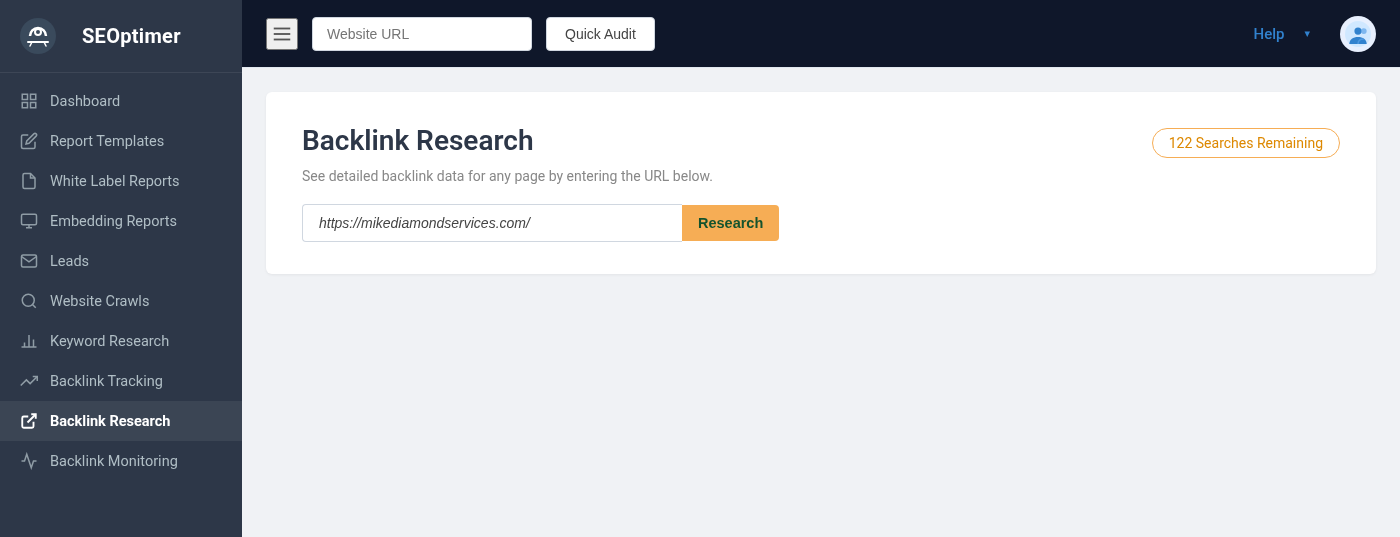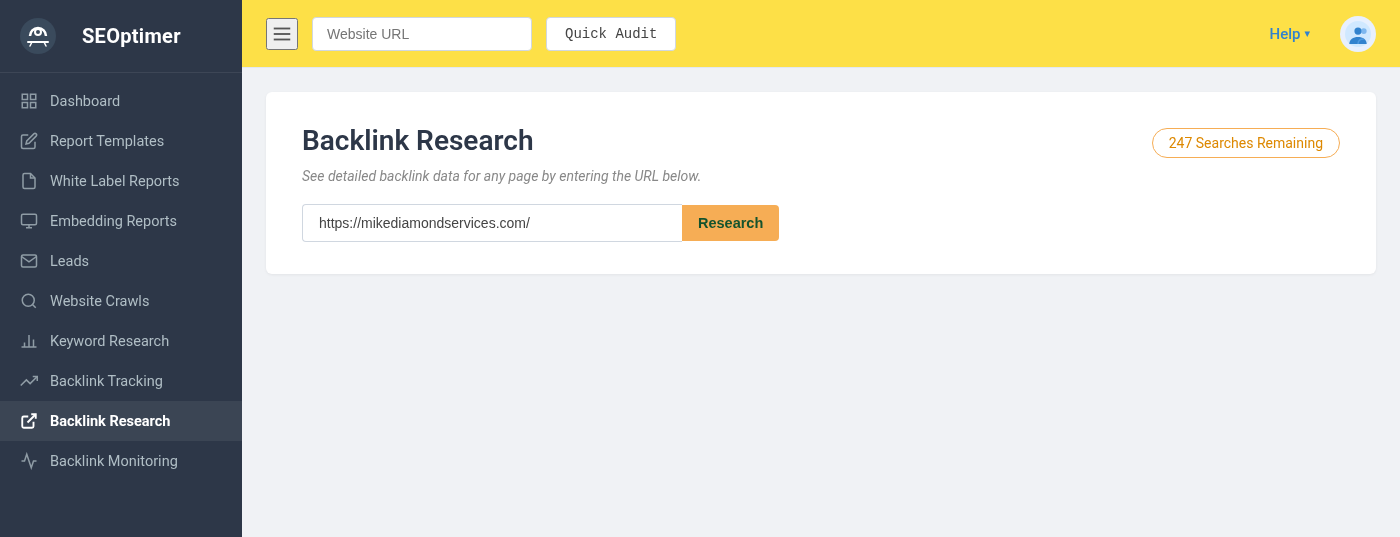--- a/index.html
+++ b/index.html
@@ -74,21 +74,21 @@
     
     .main-area {
       flex: 1;
       display: flex;
       flex-direction: column;
       overflow: hidden;
     }
 
     
     .topbar {
-      background: #fde047;
+      background: #0f172a;
       border-bottom: 1px solid #e2e8f0;
       display: flex;
       align-items: center;
       padding: 0 24px;
       height: 68px;
       gap: 14px;
     }
     .hamburger-btn {
       color: #555;
       cursor: pointer;
@@ -111,31 +111,30 @@
       background: #fff;
     }
     .quick-audit-btn {
       background: #fff;
       border: 1px solid #d0d7e0;
       border-radius: 4px;
       padding: 8px 18px;
       font-size: 14px;
       color: #444;
       cursor: pointer;
-      font-family: Liberation Mono, monospace;
     }
     .topbar-spacer { flex: 1; }
     .help-btn {
       color: #3182ce;
       font-size: 15px;
       font-weight: 500;
       cursor: pointer;
       display: flex;
       align-items: center;
-      gap: 4px;
+      gap: 20px;
     }
     .help-chevron {
       font-size: 11px;
       color: #3182ce;
     }
     .user-avatar-icon {
       width: 36px;
       height: 36px;
       border-radius: 50%;
       background: #e8f0fe;
@@ -177,36 +176,36 @@
       padding: 6px 16px;
       font-size: 14px;
       color: #dd8800;
       white-space: nowrap;
       margin-top: 4px;
     }
     .subtitle {
       font-size: 14px;
       color: #888;
       margin-bottom: 20px;
-      font-style: italic;
     }
     .search-row {
       display: flex;
       align-items: center;
       gap: 0;
     }
     .backlink-url-input {
       border: 1px solid #d0d7e0;
       border-right: none;
       border-radius: 4px 0 0 4px;
       padding: 10px 16px;
       font-size: 14px;
       color: #444;
       width: 380px;
       outline: none;
+      font-style: italic;
     }
     .research-btn {
       background: #f6ad55;
       border: none;
       border-radius: 0 4px 4px 0;
       padding: 10px 16px;
       font-size: 14.5px;
       color: #14532d;
       font-weight: 600;
       cursor: pointer;
@@ -346,21 +345,21 @@
         <circle cx="26" cy="14" r="4" fill="#5ba3e8" opacity="0.7"></circle>
         <path d="M18 32c0-4 3-7 8-7" stroke="#5ba3e8" stroke-width="2" fill="none" opacity="0.7"></path>
       </svg>
     </div>
   </header>
 
   <div class="content-area">
     <div class="content-card">
       <div class="card-header">
         <h1 class="page-title">Backlink Research</h1>
-        <div class="searches-badge">247 Searches Remaining</div>
+        <div class="searches-badge">122 Searches Remaining</div>
       </div>
       <p class="subtitle">See detailed backlink data for any page by entering the URL below.</p>
       <div class="search-row">
         <input class="backlink-url-input" type="text" value="https://mikediamondservices.com/" style="">
         <button class="research-btn">
           <span>Research</span>
         </button>
       </div>
     </div>
   </div>

